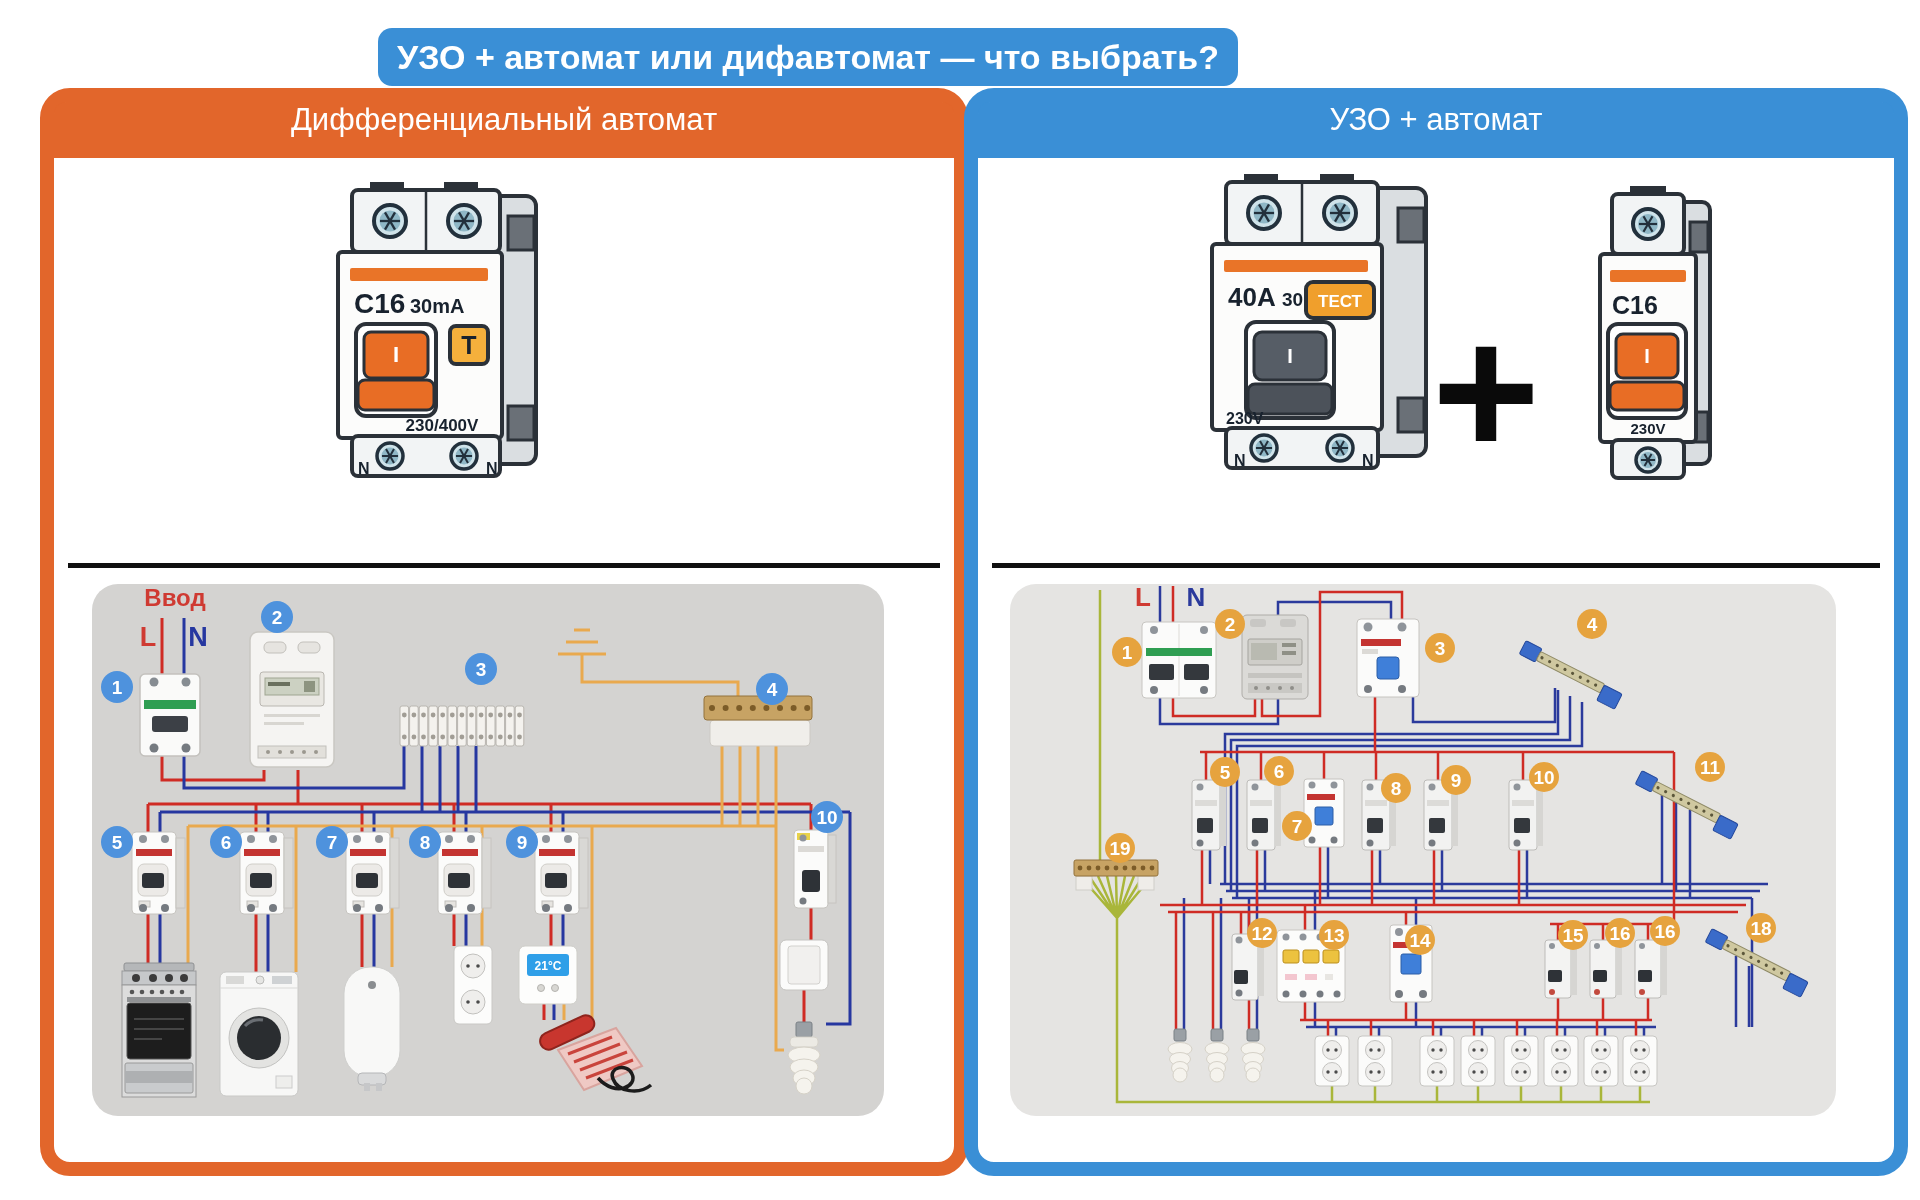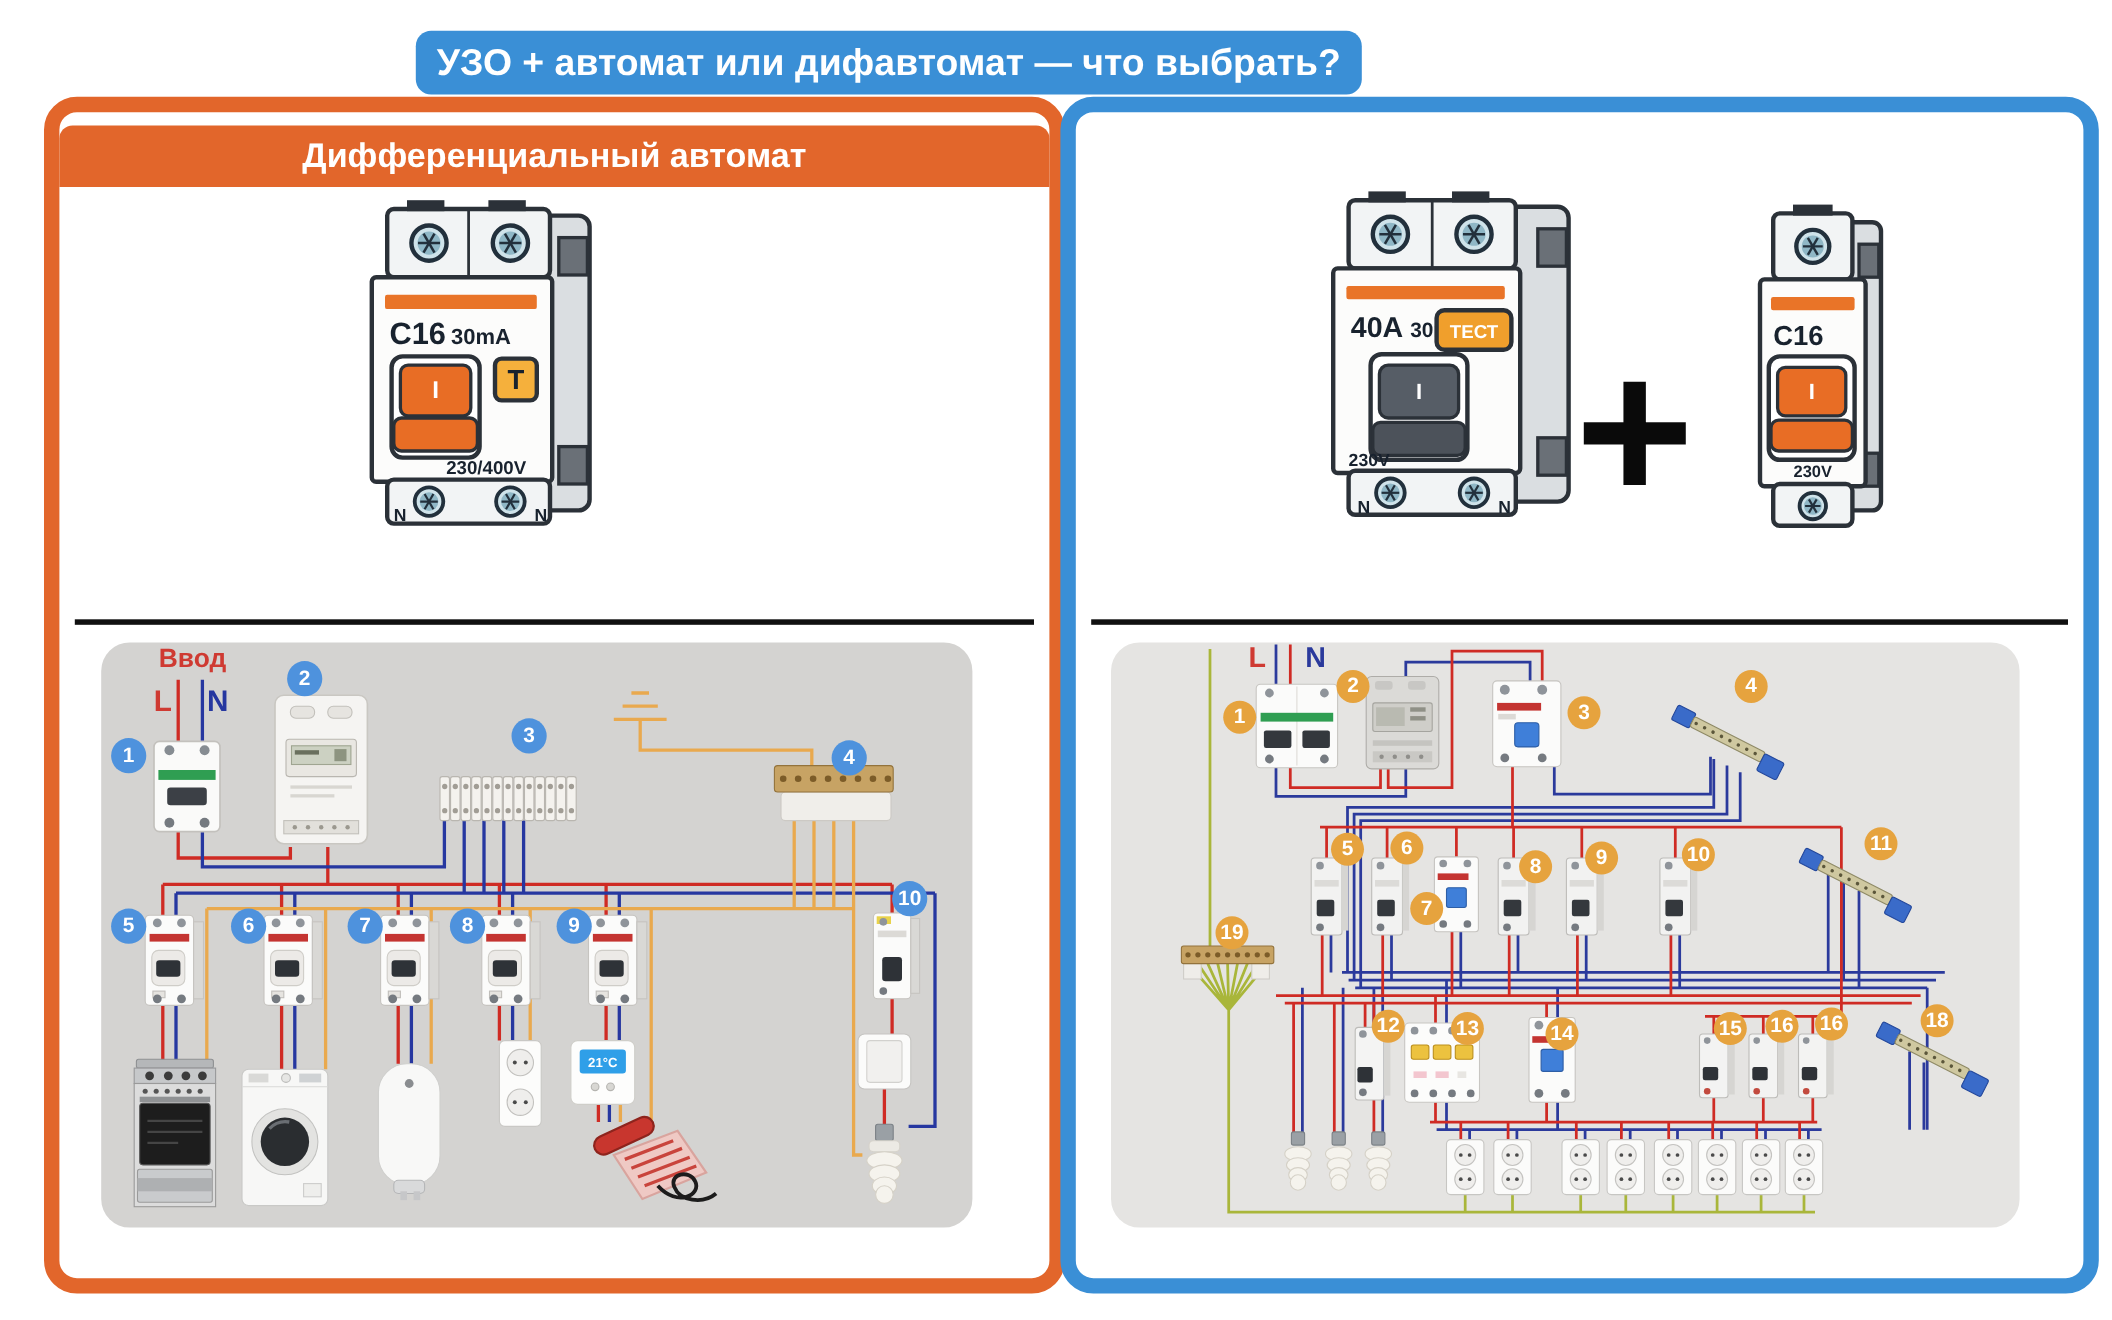--- a/index.html
+++ b/index.html
@@ -4,22 +4,22 @@
 <style>
   html,body{margin:0;padding:0;background:#fff;}
   .page{position:relative;width:1920px;height:1200px;background:#ffffff;overflow:hidden;
         font-family:"Liberation Sans","DejaVu Sans",sans-serif;}
   .title-banner{position:absolute;left:378px;top:28px;width:860px;height:58px;background:#3a8fd6;
         border-radius:14px;display:flex;align-items:center;justify-content:center;
         color:#fff;font-size:34px;font-weight:bold;}
   .panel{position:absolute;top:88px;height:1060px;background:#fff;border-radius:30px;}
   .panel-left{left:40px;width:900px;border:14px solid #e2662b;}
   .panel-right{left:964px;width:916px;border:14px solid #3a8fd6;}
-  .panel-header{position:absolute;left:0;top:12px;right:0;height:56px;display:flex;align-items:center;
-        justify-content:center;color:#fff;font-size:31px;font-weight:bold;border-radius:12px 12px 0 0;}
+  .panel-header{position:absolute;left:0;top:0;right:0;height:56px;display:flex;align-items:flex-start;
+        justify-content:center;color:#fff;font-size:31px;font-weight:normal;border-radius:12px 12px 0 0;}
   .panel-left .panel-header{background:#e2662b;}
   .panel-right .panel-header{background:#3a8fd6;}
   .divider{position:absolute;left:14px;right:14px;top:461px;height:5px;background:#101010;}
   .diagram{position:absolute;border-radius:26px;overflow:hidden;}
   .diagram-left{left:38px;top:482px;width:792px;height:532px;background:#d4d3d1;}
   .diagram-right{left:32px;top:482px;width:826px;height:532px;background:#e5e4e2;}
   .device-abs{position:absolute;}
   .plus{position:absolute;left:438px;top:200px;width:140px;height:180px;display:flex;align-items:center;
         justify-content:center;font-size:185px;font-weight:900;color:#0a0a0a;}
   svg{display:block;font-family:"Liberation Sans","DejaVu Sans",sans-serif;}
@@ -300,20 +300,23 @@
           </g>
         <g class="bdg blue">
             <circle cx="735" cy="233" r="16"></circle>
             <text x="735" y="233">10</text>
           </g>
       </svg>
     </div>
   </section>
 
   <section class="panel panel-right">
+    <header class="panel-header">
+      <span>УЗО + автомат</span>
+    </header>
 
     <svg class="device-abs" style="left:212px;top:70px" width="250" height="300" viewBox="0 0 250 300">
       <defs>
         <g id="scrC">
             <circle r="16" fill="#cfe3ea" stroke="#22303c" stroke-width="4"></circle>
             <circle r="10.5" fill="#8fb7c6"></circle>
           <g stroke="#22303c" stroke-width="2.3">
               <line x1="-10" y1="0" x2="10" y2="0"></line>
               <line x1="-10" y1="0" x2="10" y2="0" transform="rotate(60)"></line>
               <line x1="-10" y1="0" x2="10" y2="0" transform="rotate(120)"></line>

